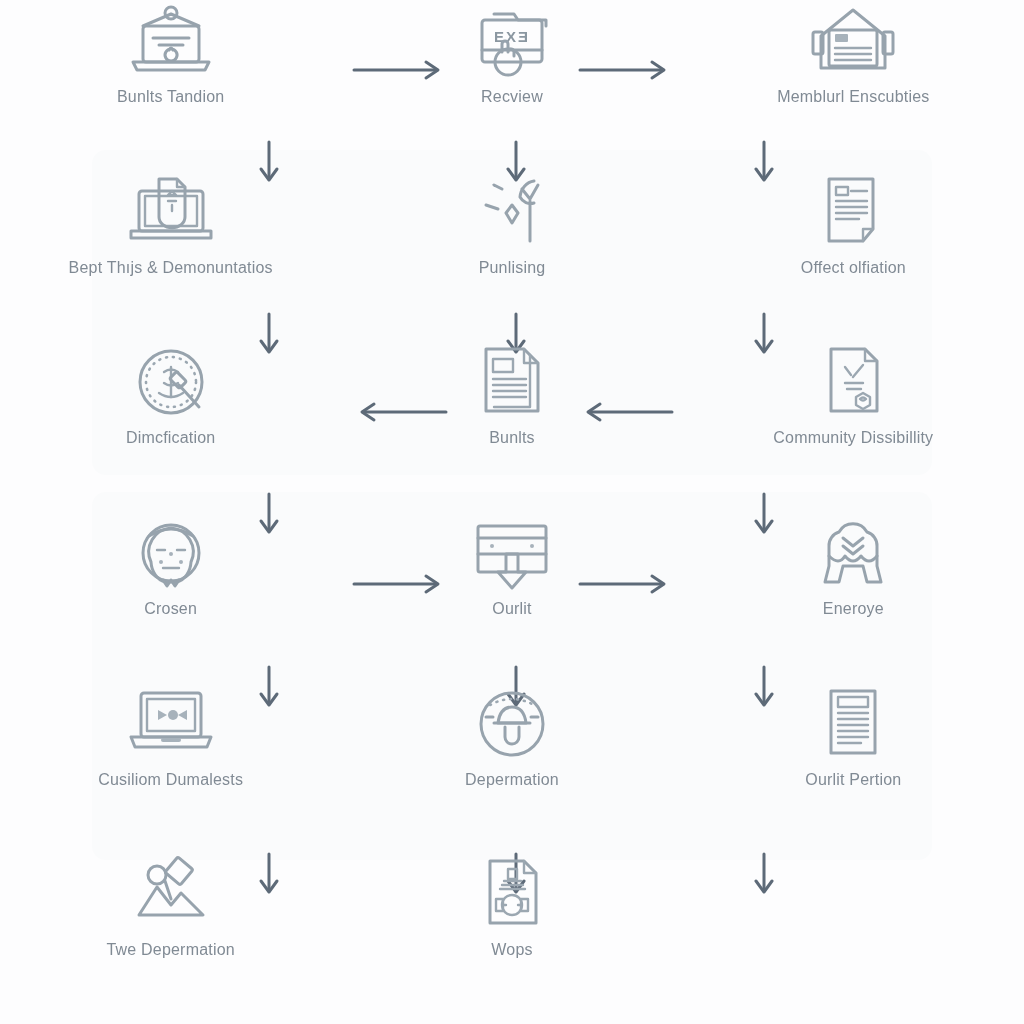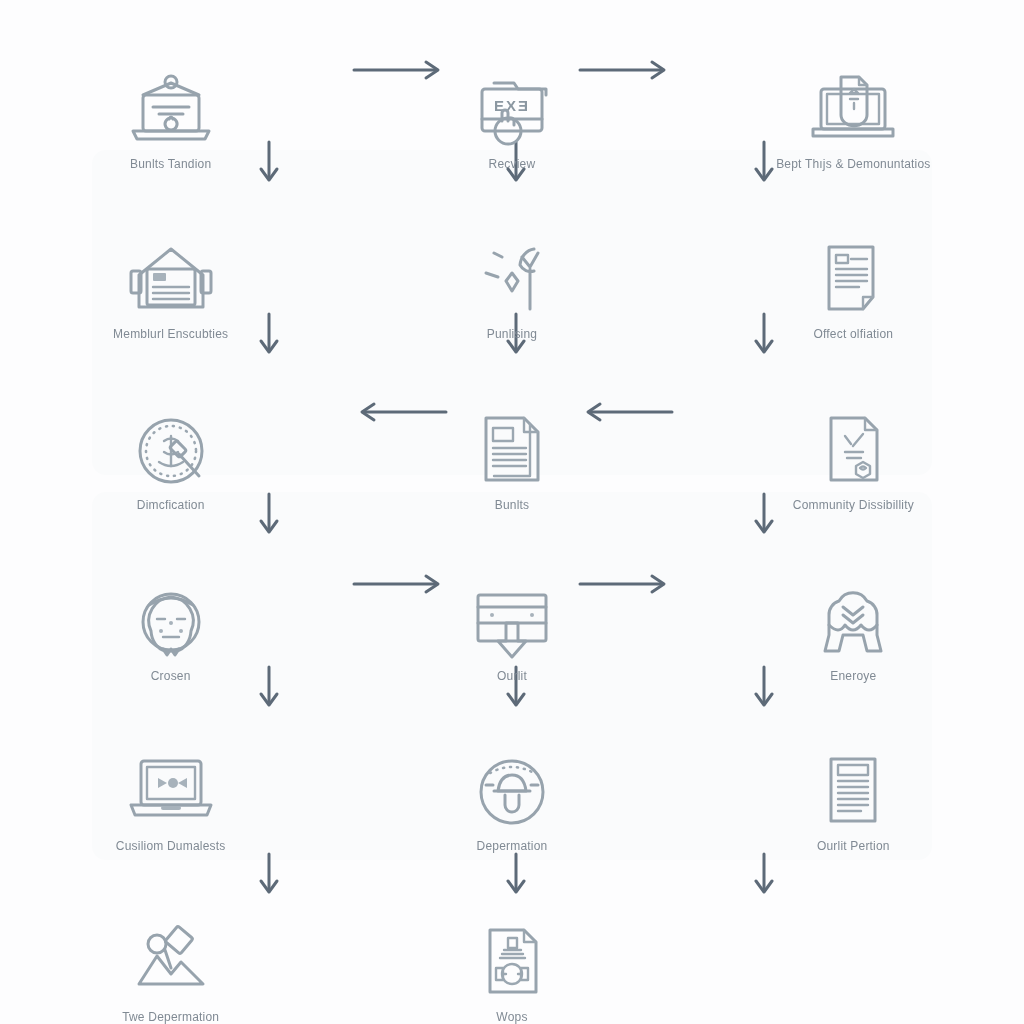--- a/index.html
+++ b/index.html
@@ -36,37 +36,37 @@
     height: 1024px;
     display: grid;
     grid-template-columns: repeat(3, 1fr);
     grid-template-rows: repeat(6, 1fr);
   }
   .cell {
     position: relative;
     display: flex;
     flex-direction: column;
     align-items: center;
-    justify-content: flex-end;
+    justify-content: flex-start;
   }
   .icon-wrap {
     width: 104px;
     height: 82px;
     display: flex;
     align-items: center;
     justify-content: center;
   }
   .icon-wrap svg {
     width: 100%;
     height: 100%;
     display: block;
   }
   .node-label {
     margin-top: 6px;
-    font-size: 12px;
+    font-size: 16px;
     color: #808a94;
     letter-spacing: .2px;
     text-align: center;
     white-space: nowrap;
   }
 
   
   .h-arrow, .v-arrow {
     position: absolute;
     pointer-events: none;
@@ -269,44 +269,44 @@
         <path class="ln" d="M42 52 V44 a3 3 0 0 1 6 0 V52 a3 3 0 0 1 6 0 V56"></path>
         <circle class="ln" cx="48" cy="62" r="13"></circle>
       </svg>
     </div>
     <div class="node-label">Recview</div>
   </div>
 
   <div class="cell">
     <div class="icon-wrap">
       <svg viewBox="0 0 104 82">
+        <path class="ln" d="M52 10 L84 36 V68 H20 V36 Z"></path>
+        <rect class="ln" x="12" y="32" width="10" height="22" rx="2"></rect>
+        <rect class="ln" x="82" y="32" width="10" height="22" rx="2"></rect>
+        <rect class="ln" x="28" y="30" width="48" height="36" rx="2" fill="#fdfdfe"></rect>
+        <rect class="fl" x="34" y="34" width="13" height="8" rx="1"></rect>
+        <path class="ln-thin" d="M34 48 H70 M34 54 H70 M34 60 H70"></path>
+      </svg>
+    </div>
+    <div class="node-label">Memblurl Enscubties</div>
+  </div>
+
+  <div class="cell">
+    <div class="icon-wrap">
+      <svg viewBox="0 0 104 82">
         <rect class="ln" x="20" y="20" width="64" height="40" rx="3"></rect>
         <rect class="ln-thin" x="26" y="25" width="52" height="30"></rect>
         <path class="ln" d="M12 60 H92 V67 H12 Z"></path>
         <path class="ln" d="M40 8 H58 L66 16 V46 a12 10 0 0 1 -26 0 Z" fill="#fdfdfe"></path>
         <path class="ln-thin" d="M58 8 V16 H66"></path>
         <path class="ln-thin" d="M49 24 l4 -4 l4 4 z M49 30 H57"></path>
         <path class="ln-thin" d="M53 34 V40"></path>
       </svg>
     </div>
     <div class="node-label">Bept Thıjs &amp; Demonuntatios</div>
-  </div>
-
-  <div class="cell">
-    <div class="icon-wrap">
-      <svg viewBox="0 0 104 82">
-        <path class="ln" d="M52 10 L84 36 V68 H20 V36 Z"></path>
-        <rect class="ln" x="12" y="32" width="10" height="22" rx="2"></rect>
-        <rect class="ln" x="82" y="32" width="10" height="22" rx="2"></rect>
-        <rect class="ln" x="28" y="30" width="48" height="36" rx="2" fill="#fdfdfe"></rect>
-        <rect class="fl" x="34" y="34" width="13" height="8" rx="1"></rect>
-        <path class="ln-thin" d="M34 48 H70 M34 54 H70 M34 60 H70"></path>
-      </svg>
-    </div>
-    <div class="node-label">Memblurl Enscubties</div>
   </div>
 
   <div class="cell">
     <div class="icon-wrap">
       <svg viewBox="0 0 104 82">
         <path class="ln" d="M74 10 a16 18 0 0 0 -14 16 a12 12 0 0 0 14 6"></path>
         <path class="ln" d="M62 18 L70 28 L78 14"></path>
         <path class="ln" d="M70 30 V70"></path>
         <path class="ln" stroke-width="6" d="M34 14 L42 18"></path>
         <path class="ln" stroke-width="6" d="M26 34 L38 38"></path>

